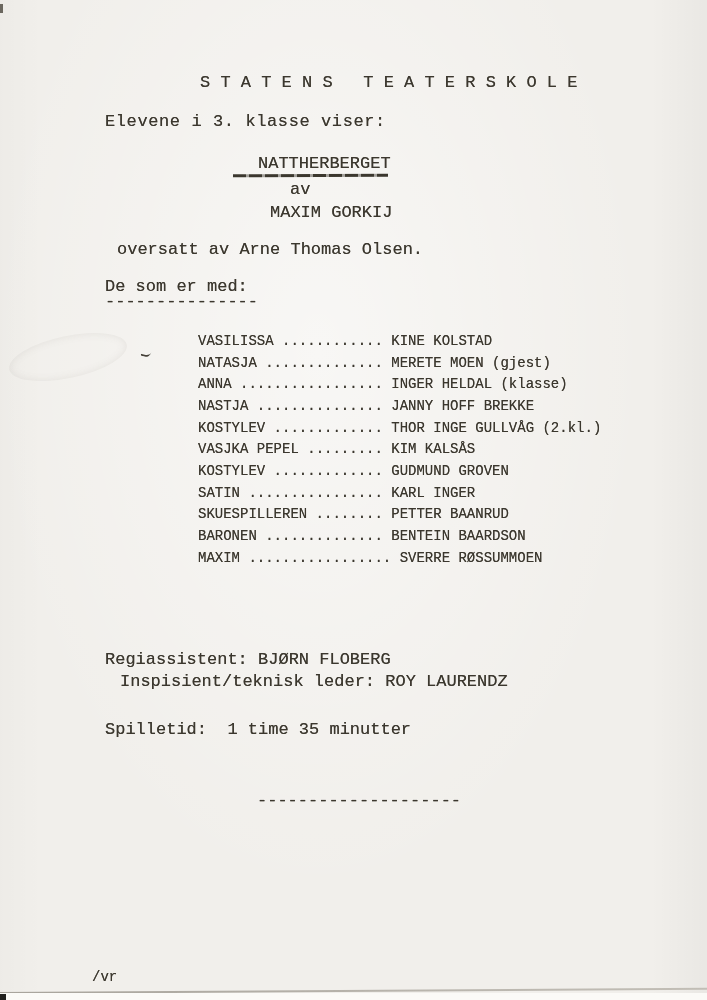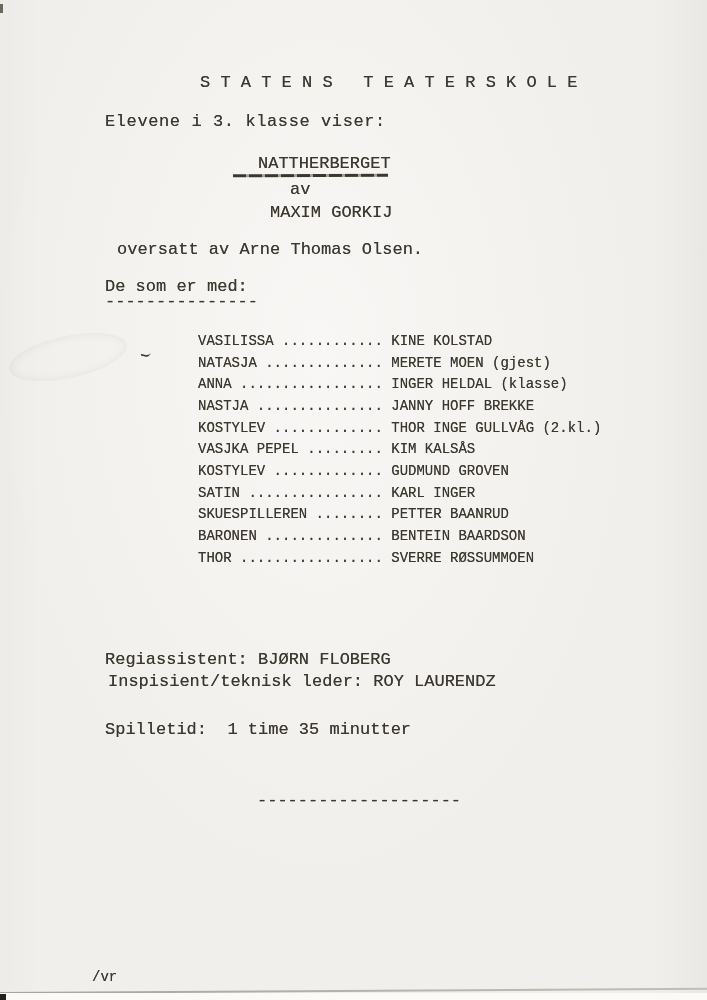--- a/index.html
+++ b/index.html
@@ -142,27 +142,27 @@
       <div class="cast-row"><span>VASILISSA</span><span> ............</span><span> KINE KOLSTAD</span></div>
       <div class="cast-row"><span>NATASJA</span><span> ..............</span><span> MERETE MOEN (gjest)</span></div>
       <div class="cast-row"><span>ANNA</span><span> .................</span><span> INGER HELDAL (klasse)</span></div>
       <div class="cast-row"><span>NASTJA</span><span> ...............</span><span> JANNY HOFF BREKKE</span></div>
       <div class="cast-row"><span>KOSTYLEV</span><span> .............</span><span> THOR INGE GULLVÅG (2.kl.)</span></div>
       <div class="cast-row"><span>VASJKA PEPEL</span><span> .........</span><span> KIM KALSÅS</span></div>
       <div class="cast-row"><span>KOSTYLEV</span><span> .............</span><span> GUDMUND GROVEN</span></div>
       <div class="cast-row"><span>SATIN</span><span> ................</span><span> KARL INGER</span></div>
       <div class="cast-row"><span>SKUESPILLEREN</span><span> ........</span><span> PETTER BAANRUD</span></div>
       <div class="cast-row"><span>BARONEN</span><span> ..............</span><span> BENTEIN BAARDSON</span></div>
-      <div class="cast-row"><span>THOR</span><span> .................</span><span> SVERRE RØSSUMMOEN</span></div>
+      <div class="cast-row"><span>MAXIM</span><span> .................</span><span> SVERRE RØSSUMMOEN</span></div>
     </div>
 
 
   <div class="line" style="left:105px; top:652px;font-family:Liberation Mono, monospace;">Regiassistent: BJØRN FLOBERG</div>
 
-  <div class="line" style="left:108px; top:674px;">Inspisient/teknisk leder: ROY LAURENDZ</div>
+  <div class="line" style="left:120px; top:674px;">Inspisient/teknisk leder: ROY LAURENDZ</div>
 
   <div class="line" style="left:105px; top:722px;">Spilletid:  1 time 35 minutter</div>
 
   <div class="line" style="left:257px; top:793px;">--------------------</div>
 
   <div class="footer-block">
     <div>/vr</div>
     
   </div>
 

